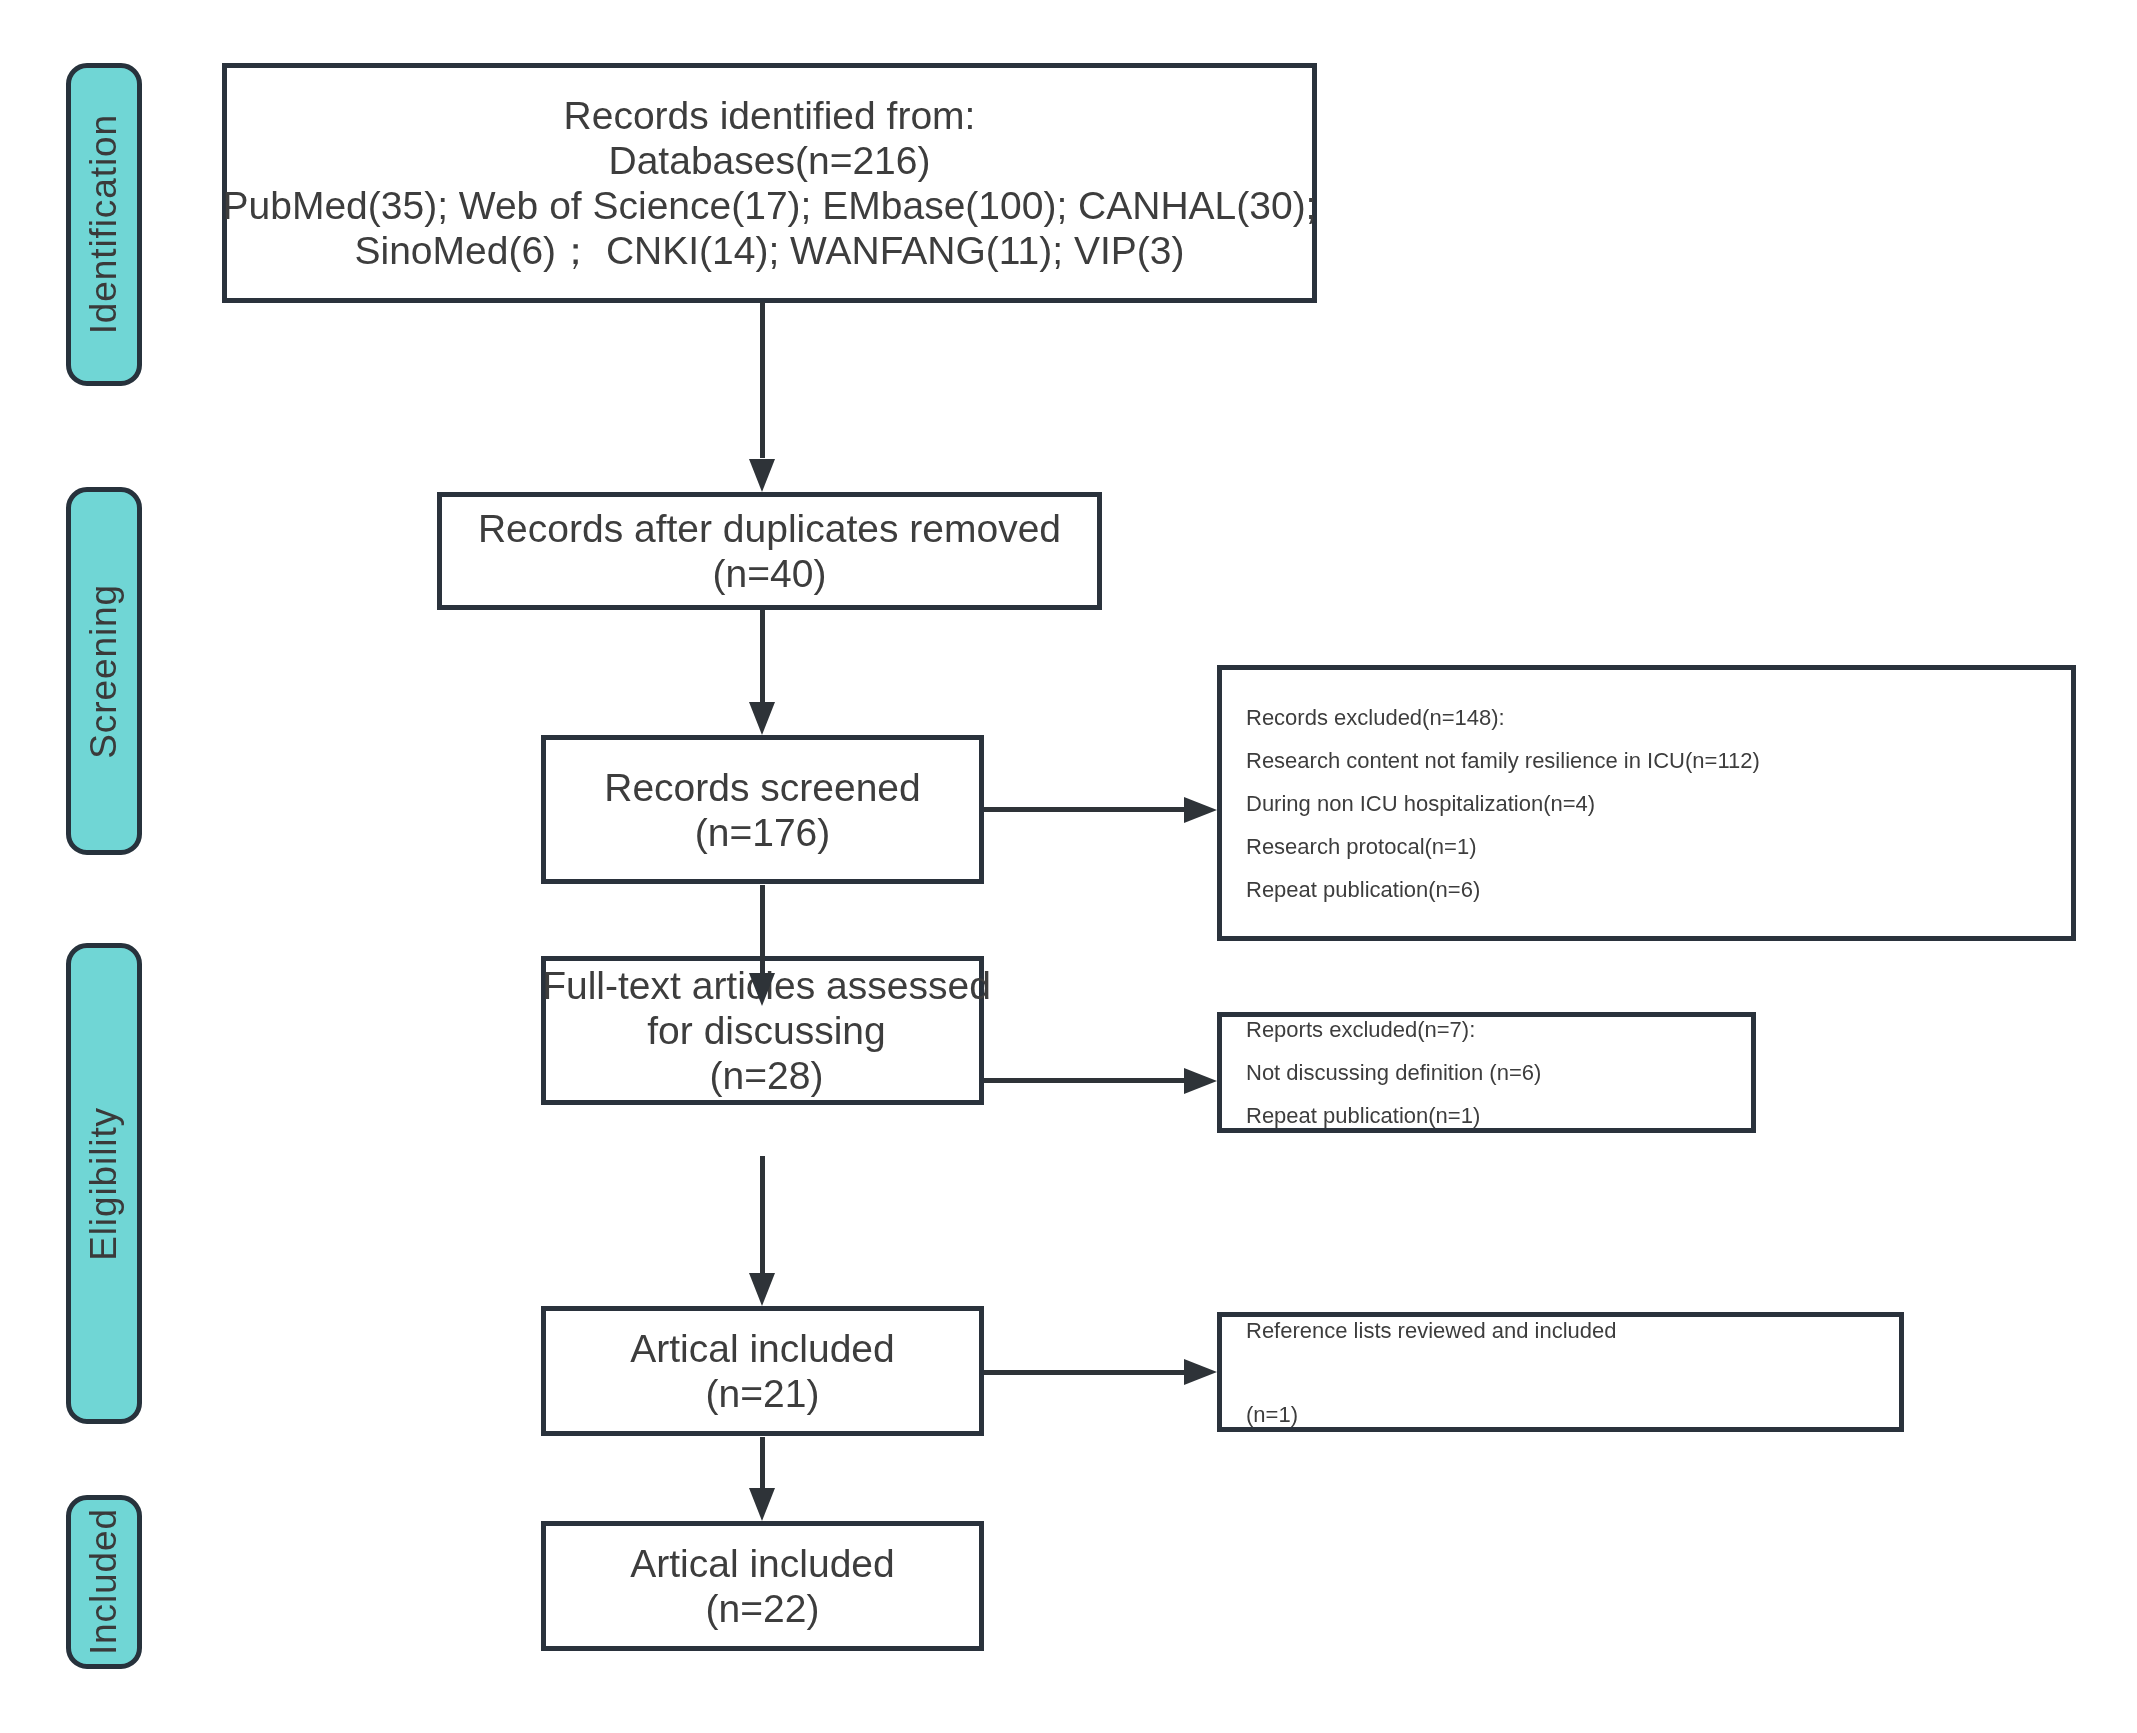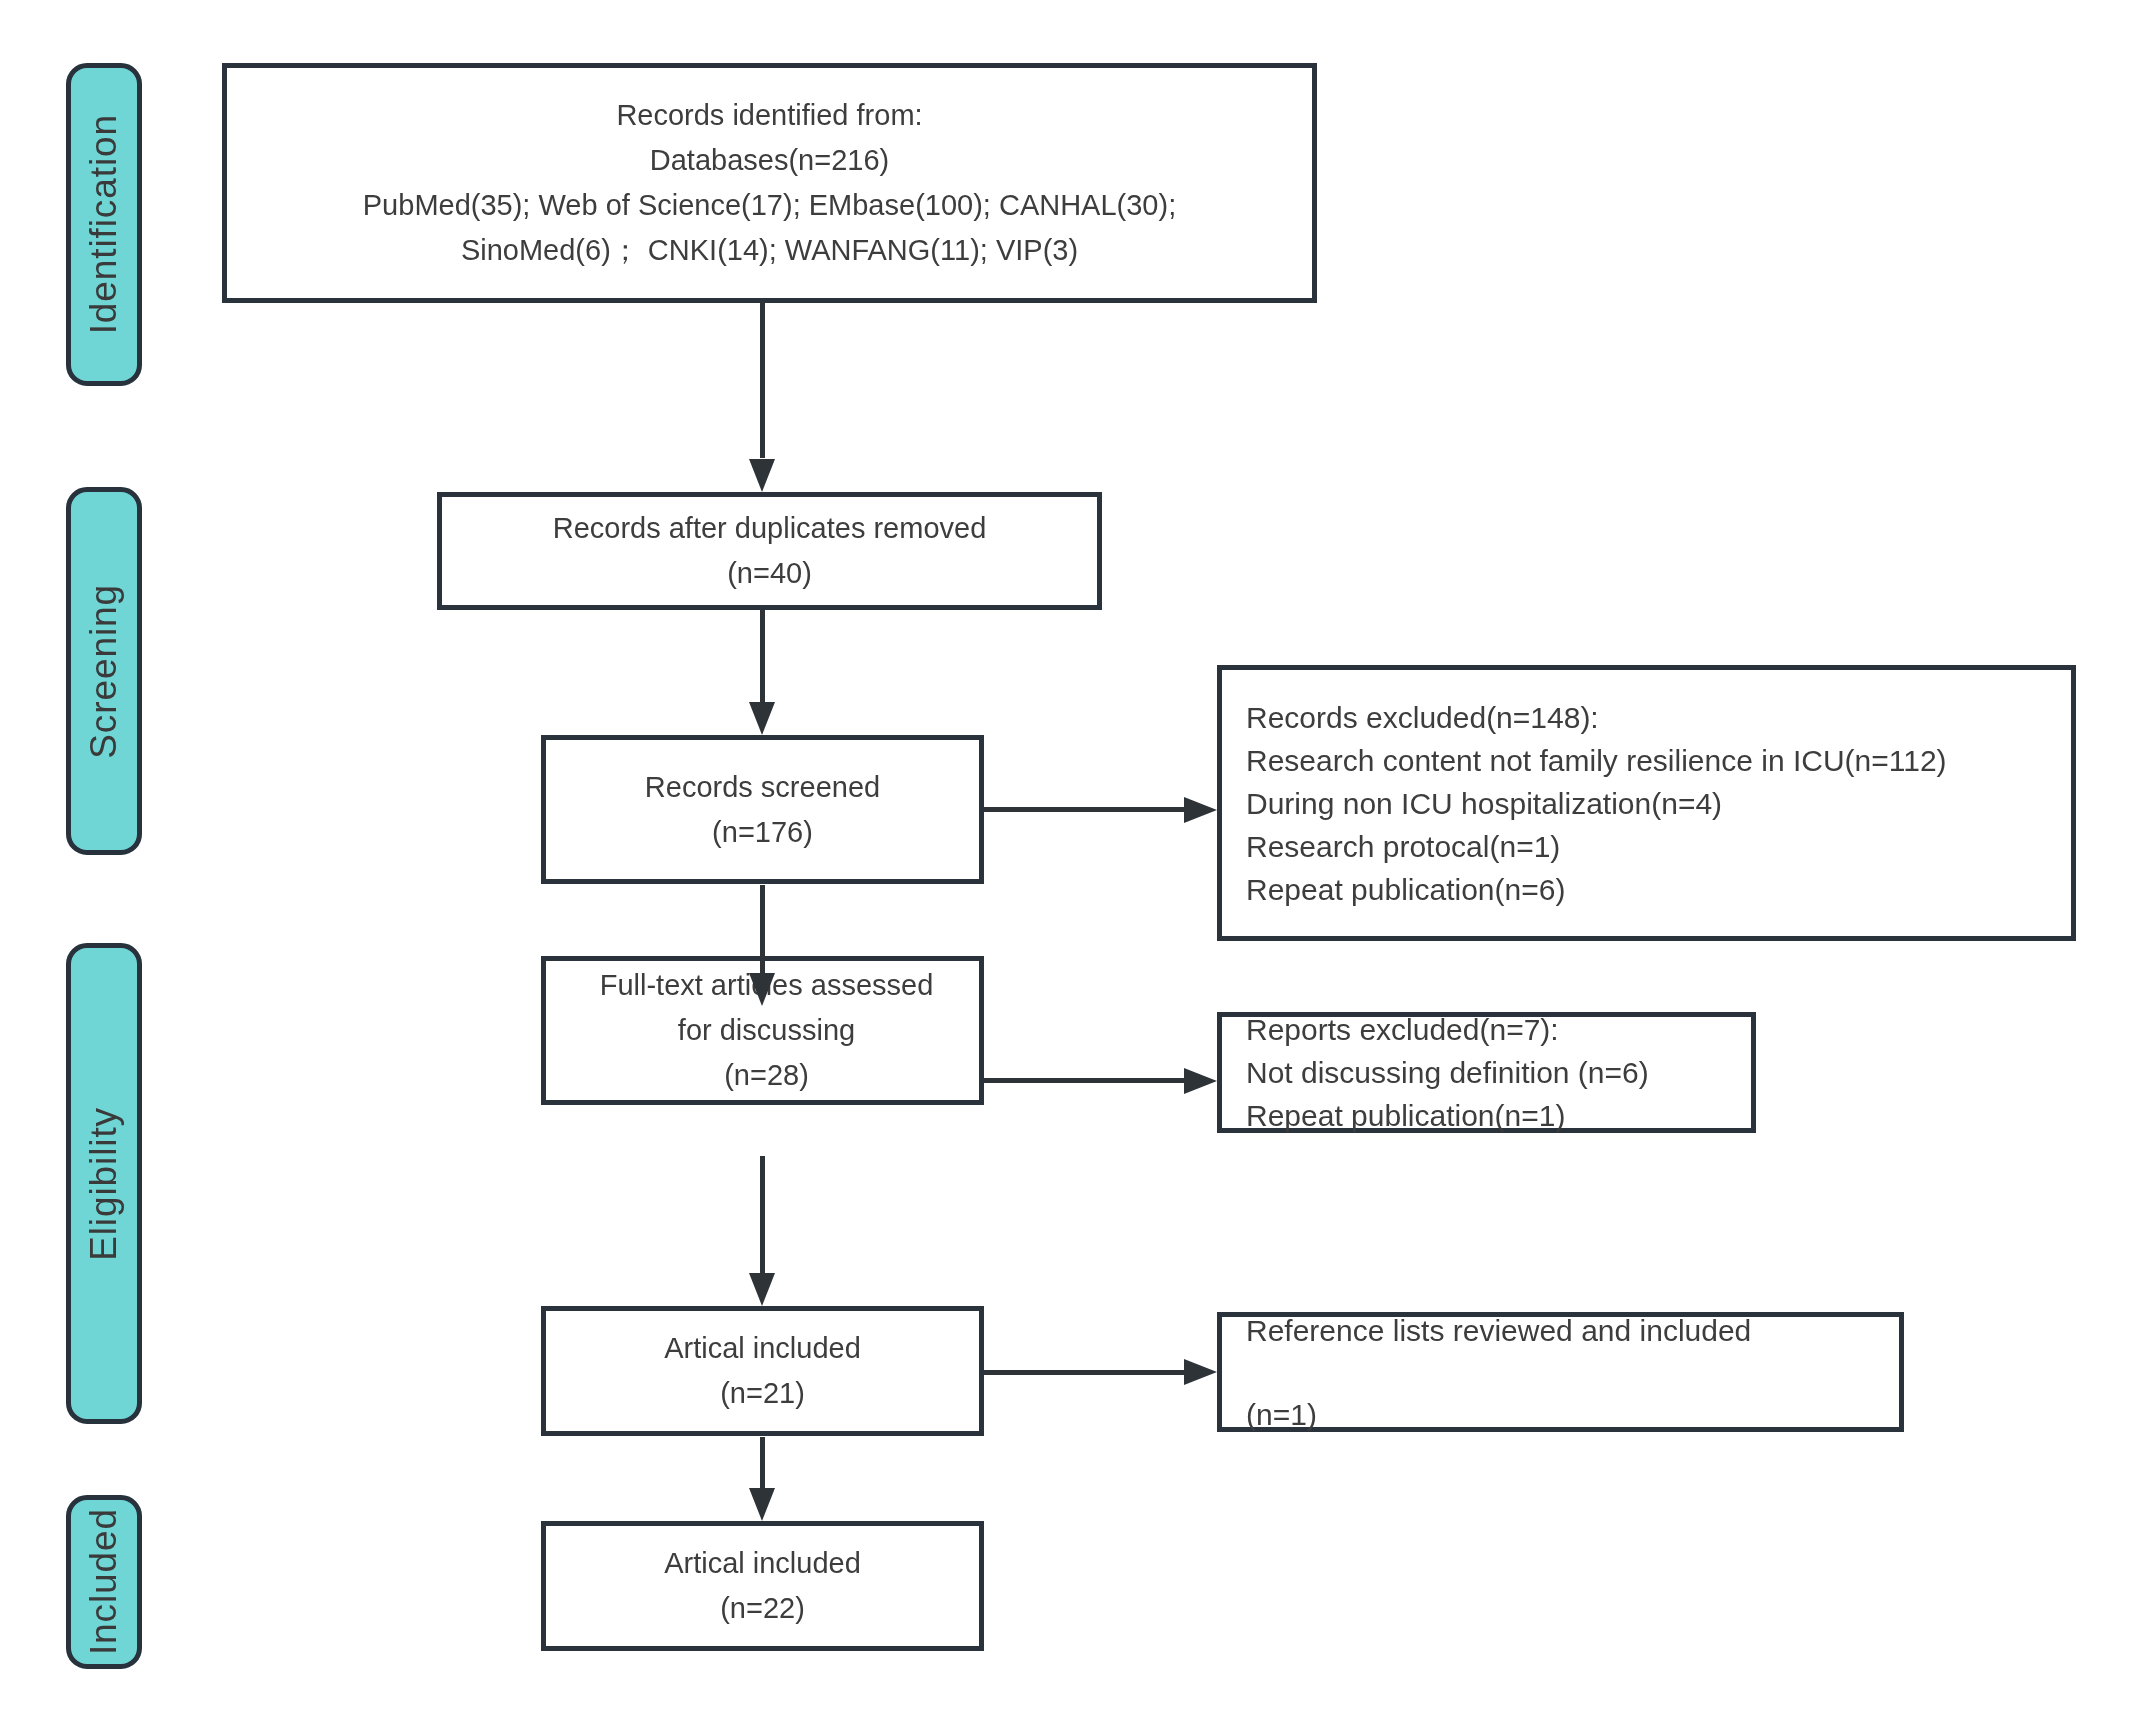--- a/index.html
+++ b/index.html
@@ -34,29 +34,29 @@
   }
   
   .fbox {
     position: absolute;
     background: #ffffff;
     border: 5.2px solid #2a323c;
     box-sizing: border-box;
     display: flex;
     flex-direction: column;
     justify-content: center;
-    font-size: 29px;
+    font-size: 39px;
     line-height: 45px;
   }
   .fbox.center { align-items: center; text-align: center; }
   .fbox.left {
     align-items: flex-start;
     text-align: right;
     padding-left: 24px;
-    font-size: 30px;
+    font-size: 22px;
     line-height: 43px;
   }
   .line { white-space: nowrap; }
   
   .vstem { position: absolute; width: 5.2px; background: #2e3338; }
   .vhead {
     position: absolute; width: 0; height: 0;
     border-left: 13px solid transparent;
     border-right: 13px solid transparent;
     border-top: 33px solid #2e3338;

